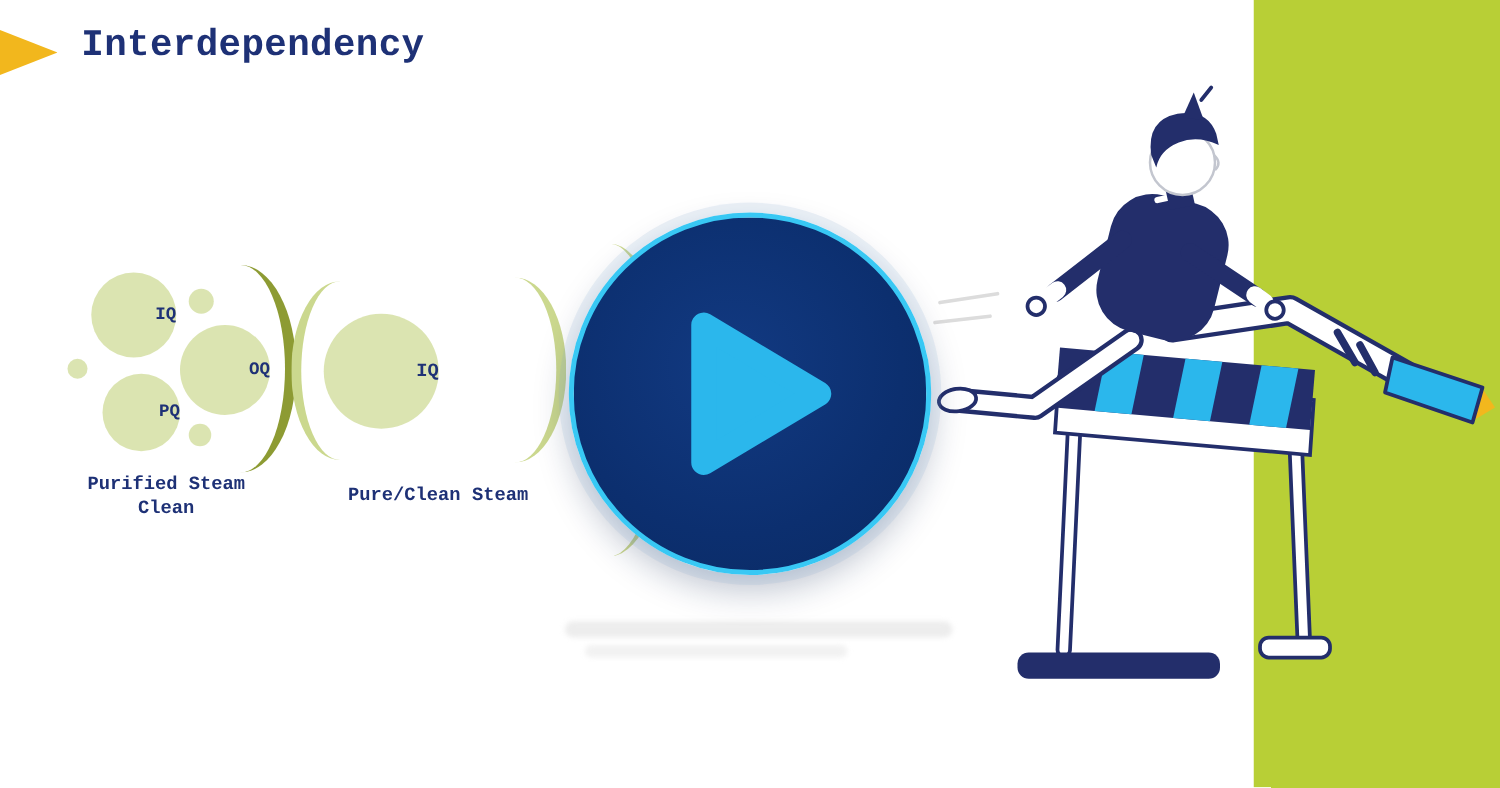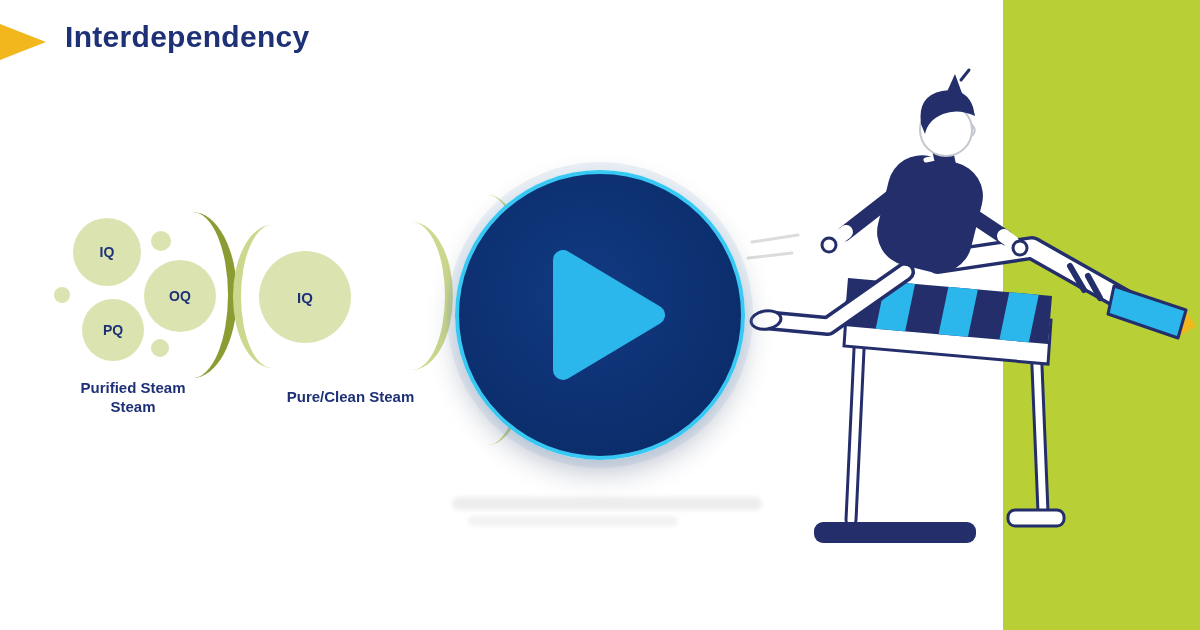--- a/index.html
+++ b/index.html
@@ -1,27 +1,27 @@
 <!DOCTYPE html>
 <html style="--title-navy: #1e3176; --accent-yellow: #f2b71d; --band-green: #b8cf36; --circle-green: rgba(170,190,70,0.42); --arc-dark-olive: #8d9b33; --arc-light-green: #cbd88e; --play-button-navy: #0c2f6f; --play-ring-cyan: #38c8f4; --play-cyan: #2bb7ec; --illustration-navy: #232e6b;"><head>
 <meta charset="utf-8">
 <style>
   html,body{margin:0;padding:0;background:#ffffff;}
   .stage{position:relative;width:1200px;height:630px;background:#ffffff;overflow:hidden;
-         font-family:Liberation Sans, sans-serif;}
+         font-family:Liberation Mono, monospace;}
 
   .band{position:absolute;right:0;top:0;width:197px;height:630px;background:var(--band-green,#b8cf36);z-index:1;}
 
   .arrow{position:absolute;left:0;top:24px;width:46px;height:36px;background:var(--accent-yellow,#f2b71d);
          clip-path:polygon(0 0,100% 50%,0 100%);z-index:2;}
   .title{position:absolute;left:65px;top:20px;margin:0;font-size:30px;font-weight:bold;
          color:var(--title-navy,#1e3176);letter-spacing:.3px;z-index:2;}
 
   .bubble{position:absolute;border-radius:50%;background:var(--circle-green,rgba(170,190,70,.42));
-          display:flex;align-items:center;justify-content:center;font-weight:bold;
+          display:flex;align-items:center;justify-content:flex-end;font-weight:bold;
           color:var(--title-navy,#1e3176);z-index:1;}
   .b-iq1{left:73px;top:218px;width:68px;height:68px;font-size:14px;}
   .b-oq {left:144px;top:260px;width:72px;height:72px;font-size:14px;}
   .b-pq {left:82px;top:299px;width:62px;height:62px;font-size:14px;}
   .b-iq2{left:259px;top:251px;width:92px;height:92px;font-size:15px;}
   .b-opq{left:340px;top:252px;width:90px;height:90px;font-size:15px;}
   .dot1{left:151px;top:231px;width:20px;height:20px;}
   .dot2{left:54px;top:287px;width:16px;height:16px;}
   .dot3{left:151px;top:339px;width:18px;height:18px;}
 
@@ -89,21 +89,21 @@
   <div class="arc arc-open"></div>
   <div class="arc arc-close"></div>
   <div class="arc arc-hidden"></div>
 
   <div class="bubble b-iq2">
     <span>IQ</span>
   </div>
 
   <div class="caption cap-water">
     <div>Purified Steam</div>
-    <div>Steam</div>
+    <div>Clean</div>
   </div>
   <div class="caption cap-steam">Pure/Clean Steam</div>
 
   <div class="smudge smudge1"></div>
   <div class="smudge smudge2"></div>
 
   <svg class="hurdler" viewBox="0 0 460 510" aria-hidden="true">
     <g>
       <path class="spd" d="M12 182 L58 175"></path>
       <path class="spd" d="M8 198 L52 193"></path>

